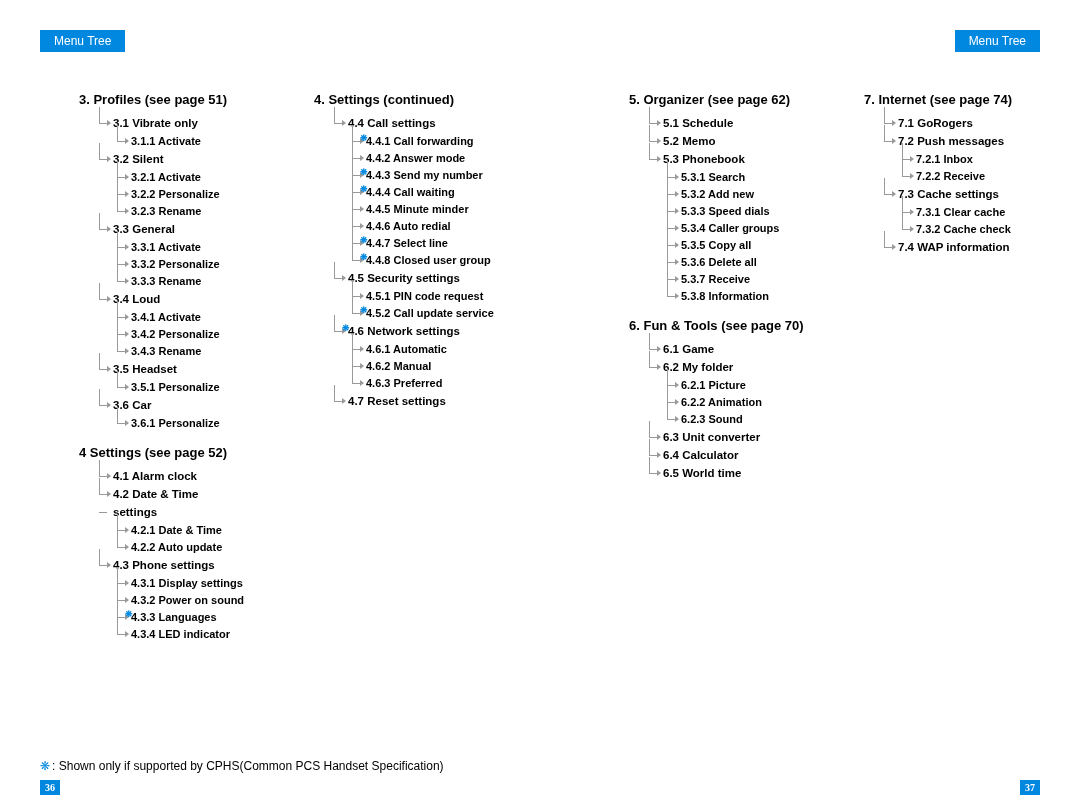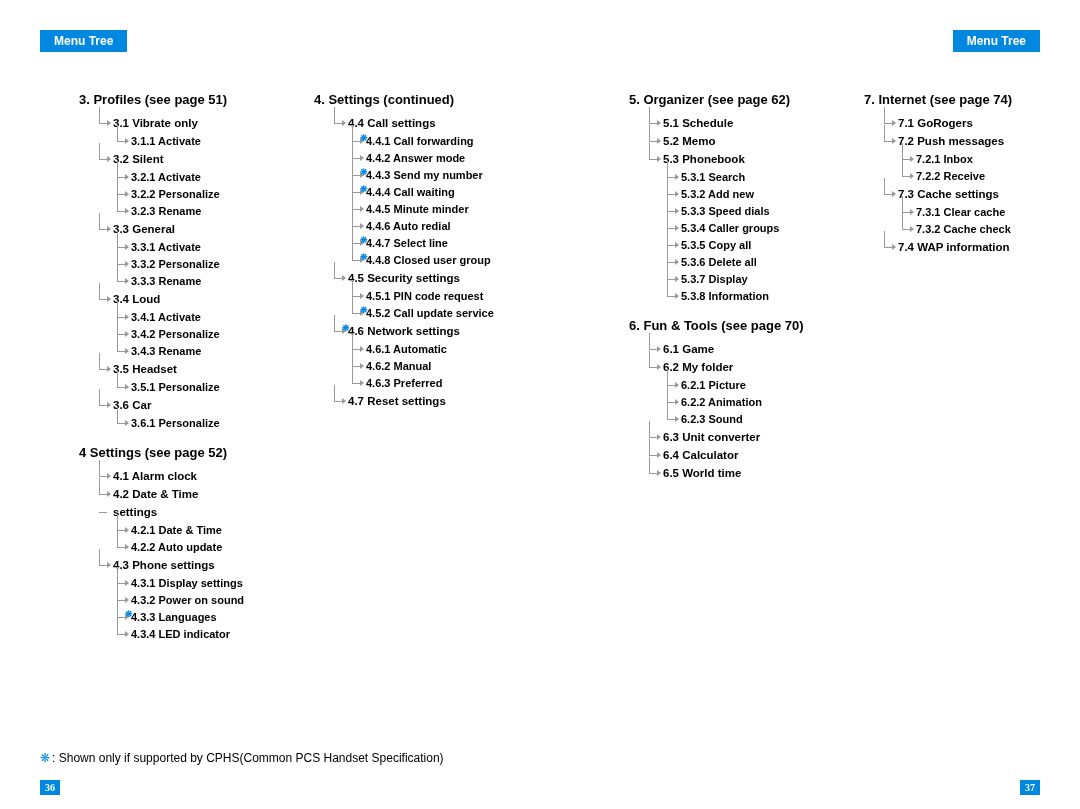--- a/index.html
+++ b/index.html
@@ -10,21 +10,21 @@
     background: #fff;
     width: 1080px;
     height: 809px;
     position: relative;
     padding: 30px 40px 0 40px;
   }
   .header-row { display: flex; justify-content: space-between; margin-bottom: 40px; }
   .header-tab {
     background: #0088e0;
     color: #fff;
-    font-weight: bold;
+    font-weight: normal;
     font-size: 12px;
     padding: 4px 14px;
   }
   .columns {
     display: flex;
     gap: 20px;
   }
   .col { flex: 0 0 auto; }
   .col1 { width: 205px; margin-left: 39px; }
   .col2 { width: 220px; margin-left: 10px; }
@@ -89,21 +89,21 @@
     left: 28px;
     top: -3px;
     color: #0088e0;
     font-size: 9px;
   }
   .lvl2 .asterisk { left: 46px; }
   .lvl1 > .asterisk { left: 28px; }
   .footnote {
     position: absolute;
     left: 40px;
-    bottom: 44px;
+    bottom: 36px;
     font-size: 12px;
   }
   .footnote .star { color: #0088e0; margin-right: 2px; }
   .footer { position: absolute; bottom: 14px; left: 40px; right: 40px; display: flex; justify-content: space-between; font-family: Liberation Serif, serif; }
   .page-num {
     background: #0088e0;
     color: #fff;
     font-weight: bold;
     font-size: 10px;
     padding: 2px 5px;
@@ -332,21 +332,21 @@
         <span>5.3.5 Copy all</span>
       </div>
       <div class="lvl2">
         <span class="stem"></span>
         <span class="arrow"></span>
         <span>5.3.6 Delete all</span>
       </div>
       <div class="lvl2">
         <span class="stem"></span>
         <span class="arrow"></span>
-        <span>5.3.7 Display</span>
+        <span>5.3.7 Receive</span>
       </div>
       <div class="lvl2">
         <span class="stem"></span>
         <span class="arrow"></span>
         <span>5.3.8 Information</span>
       </div>
       <div class="section-title">6. Fun &amp; Tools (see page 70)</div>
       <div class="lvl1"><span class="stem"></span><span class="arrow"></span><span>6.1 Game</span></div>
       <div class="lvl1"><span class="stem"></span><span class="arrow"></span><span>6.2 My folder</span></div>
       <div class="lvl2">

